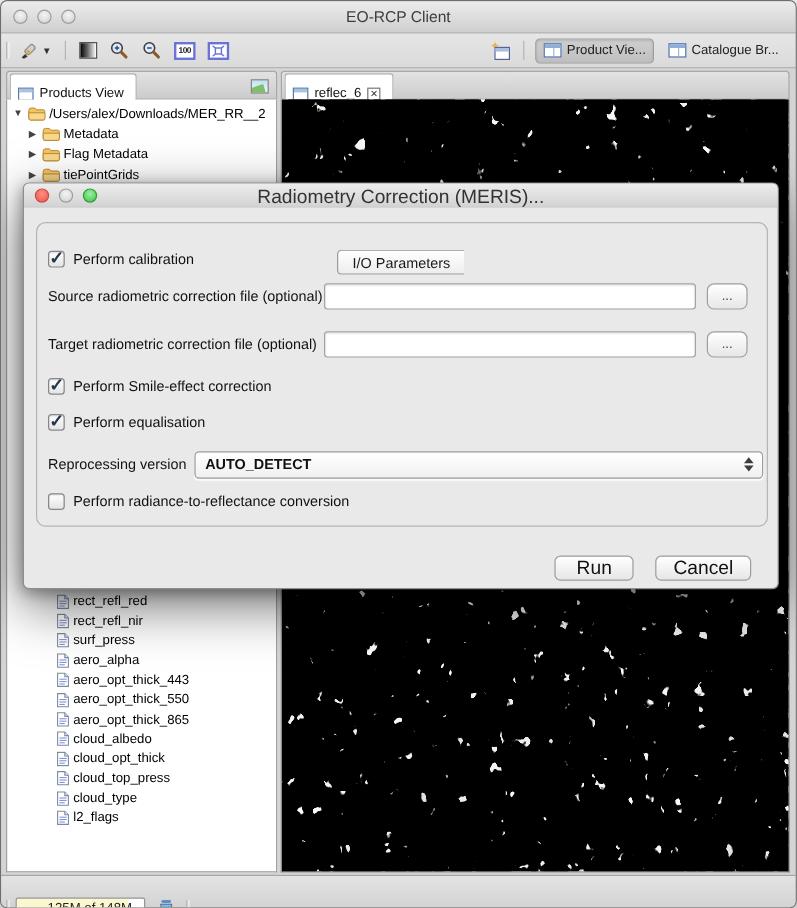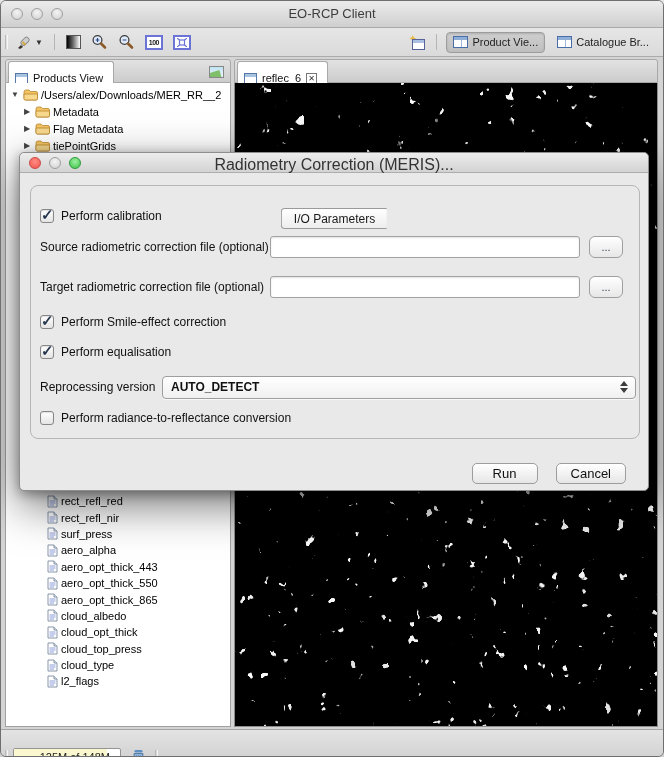--- a/index.html
+++ b/index.html
@@ -115,21 +115,21 @@
   .dropdown{ position:relative; width:474px; height:23px; border:1px solid #9e9e9e; border-radius:4px;
     background:linear-gradient(#ffffff,#f0f0f0); display:flex; align-items:center; padding:0 22px 0 8px;
     font-size:12px; font-weight:bold; color:#111; box-shadow:0 1px 1px rgba(255,255,255,.8); }
   .stepper{ position:absolute; right:7px; top:4px; display:flex; flex-direction:column; gap:2px; }
   .stepper i{ width:0; height:0; border-left:4px solid transparent; border-right:4px solid transparent; }
   .stepper .up{ border-bottom:5px solid #3c3c3c; }
   .stepper .dn{ border-top:5px solid #3c3c3c; }
 
   .dlg-buttons{ position:absolute; right:22px; top:310px; display:flex; gap:18px; }
   .push-btn{ min-width:66px; height:21px; border:1px solid #9d9d9d; border-radius:5px;
-    background:linear-gradient(#ffffff,#e6e6e6); font-size:13px; color:#111; padding:0 14px; }
+    background:linear-gradient(#ffffff,#e6e6e6); font-size:16px; color:#111; padding:0 14px; }
 </style>
 </head>
 <body>
 
 <div class="window">
 
   <div class="titlebar">
     <div class="lights">
       <span class="light"></span>
       <span class="light"></span>

